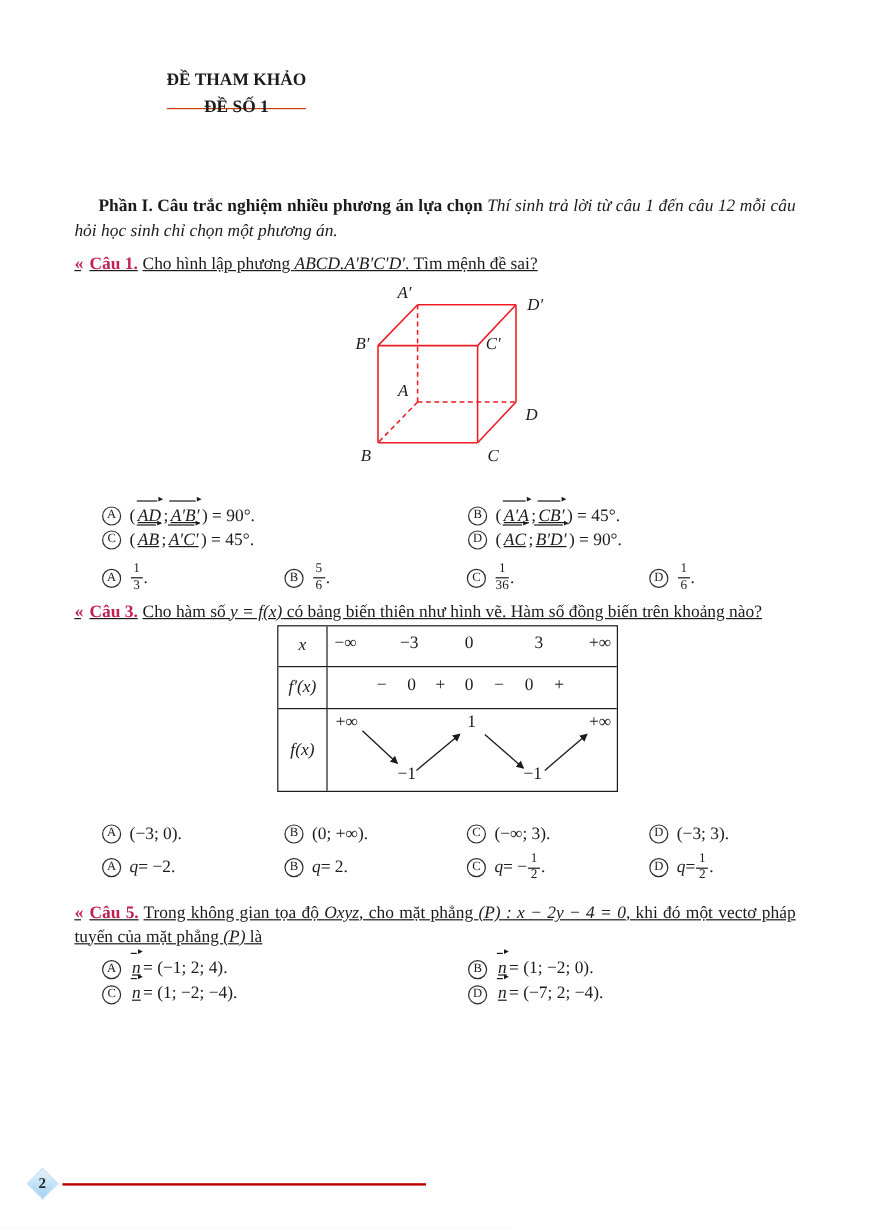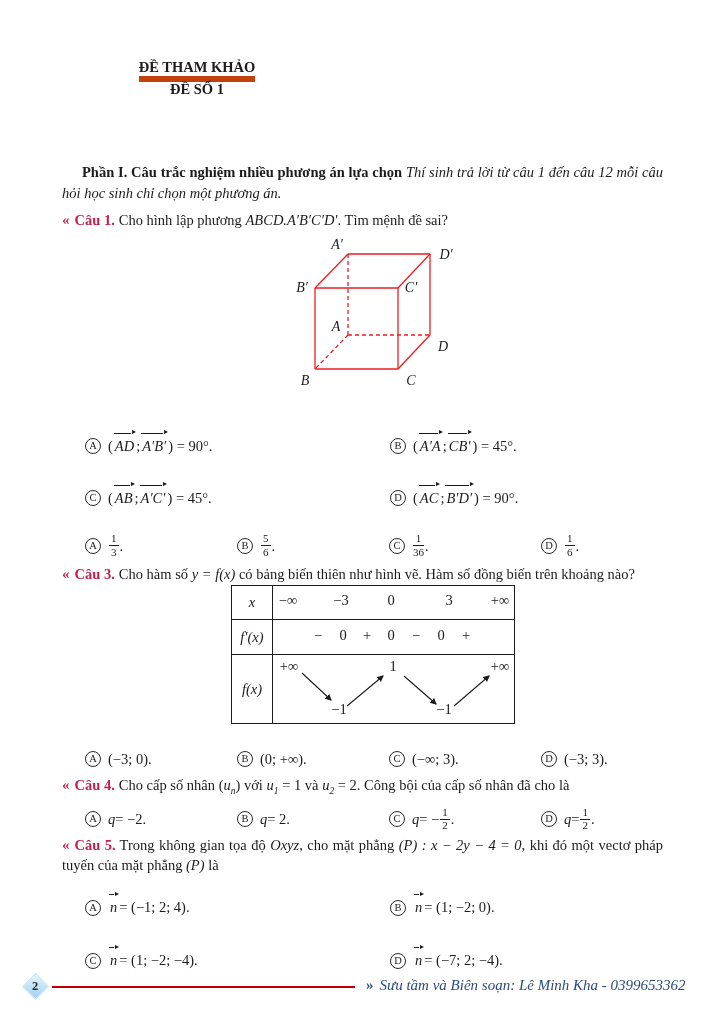--- a/index.html
+++ b/index.html
@@ -10,49 +10,49 @@
     font-family:"Liberation Serif","DejaVu Serif",serif;
     font-size:14.5px; color:#1b1b1b;
   }
   .content { position:absolute; left:62px; top:0; width:601px; }
 
   
   .header { display:flex; margin-top:56px; }
   .header-left { width:190px; margin-left:40px; text-align:center; line-height:22px; }
   .header-right { flex:1; text-align:center; line-height:22px; }
   .hdr-bold { font-weight:bold; }
-  .hdr-underline { border-bottom:6px solid #c2410c; padding-bottom:1px; }
+  .hdr-underline { border-bottom:1px solid #c2410c; padding-bottom:15px; }
   .hdr-italic { font-style:italic; }
 
   
   .part1 { margin-top:62px; text-align:justify; line-height:21px; text-indent:20px; }
   .part1-title { font-weight:bold; }
   .part1-instr { font-style:italic; }
 
   
-  .q-para { margin-top:7px; text-align:justify; line-height:19.5px; }
+  .q-para { margin-top:7px; text-align:justify; line-height:19.5px;text-decoration:underline; }
   .q-marker { color:#C21E4E; font-weight:bold; font-size:15px; letter-spacing:-2px; margin-right:7px; }
   .q-label { color:#C21E4E; font-weight:bold; margin-right:4px; }
   .math { font-style:italic; }
   sub { font-size:9.5px; font-style:italic; }
 
   
   .cube-wrap { position:relative; width:200px; height:163px; margin:2px 0 0 208px; }
   .cube-label { position:absolute; font-style:italic; font-size:14px; transform:translate(-50%,-50%); }
 
   
   .opts-2 { display:grid; grid-template-columns:305px auto; padding-left:23px; line-height:20px; }
   .opts-4 { display:grid; grid-template-columns:152px 152px 152px 145px; padding-left:23px; line-height:20px; align-items:center; }
   .opt { display:flex; align-items:center; white-space:nowrap; }
   .opt-letter {
     flex:0 0 auto; display:inline-flex; align-items:center; justify-content:center;
     width:16px; height:16px; border:1px solid #2b2b2b; border-radius:50%;
     font-size:10.5px; margin-right:7px;
   }
-  .vec { font-style:italic; position:relative; padding:0 1px; margin:16px 1px; }
+  .vec { font-style:italic; position:relative; padding:0 1px; margin:0 1px;text-decoration:underline; }
   .vec::before { content:""; position:absolute; left:0; right:4px; top:-3px; border-top:1.1px solid #1b1b1b; }
   .vec::after {
     content:""; position:absolute; right:-1px; top:-5.8px; width:0; height:0;
     border-left:4.5px solid #1b1b1b; border-top:2.6px solid transparent; border-bottom:2.6px solid transparent;
   }
   .frac { display:inline-block; text-align:center; vertical-align:-0.5em; line-height:1.08; font-size:11px; margin:0 1px; }
   .fnum { display:block; border-bottom:1px solid #1b1b1b; padding:0 2px 0.5px; }
   .fden { display:block; padding-top:0.5px; }
 
   
@@ -272,23 +272,20 @@
       <div class="opt">
         <span class="opt-letter">C</span>
         <span>(−∞; 3).</span>
       </div>
       <div class="opt">
         <span class="opt-letter">D</span>
         <span>(−3; 3).</span>
       </div>
     </div>
 
-    <p class="q-para">
-      <span class="q-marker">«</span><span class="q-label">Câu 4.</span><span>Cho cấp số nhân (</span><i>u</i><sub>n</sub><span>) với </span><i>u</i><sub>1</sub><span> = 1 và </span><i>u</i><sub>2</sub><span> = 2. Công bội của cấp số nhân đã cho là</span>
-    </p>
 
     <div class="opts-4" style="margin-top:5px;height:26px">
       <div class="opt">
         <span class="opt-letter">A</span>
         <i>q</i>
           <span> = −2.</span>
       </div>
       <div class="opt">
         <span class="opt-letter">B</span>
         <i>q</i>
@@ -309,21 +306,21 @@
         <i>q</i>
           <span> = </span>
           <span class="frac">
             <span class="fnum">1</span>
             <span class="fden">2</span>
           </span>
           <span>.</span>
       </div>
     </div>
 
-    <p class="q-para" style="margin-top:4px">
+    <p class="q-para" style="margin-top:16px">
       <span class="q-marker">«</span><span class="q-label">Câu 5.</span><span>Trong không gian tọa độ </span><span class="math">Oxyz</span><span>, cho mặt phẳng </span><span class="math">(P) : x − 2y − 4 = 0</span><span>, khi đó một vectơ pháp tuyến của mặt phẳng </span><span class="math">(P)</span><span> là</span>
     </p>
 
     <div class="opts-2" style="margin-top:6px;line-height:21px">
       <div class="opt">
         <span class="opt-letter">A</span>
         <i class="vec">n</i>
           <span> = (−1; 2; 4).</span>
       </div>
       <div class="opt">
@@ -342,16 +339,13 @@
           <span> = (−7; 2; −4).</span>
       </div>
     </div>
 
   </div>
 
   <div class="footer-diamond">
     <span>2</span>
   </div>
   <div class="footer-line"></div>
-  <div class="footer-credit">
-    <span class="chev">»</span><span class="script">Sưu tầm và Biên soạn: Lê Minh Kha - 0399653362</span>
-  </div>
 </div>
 
 </body></html>

